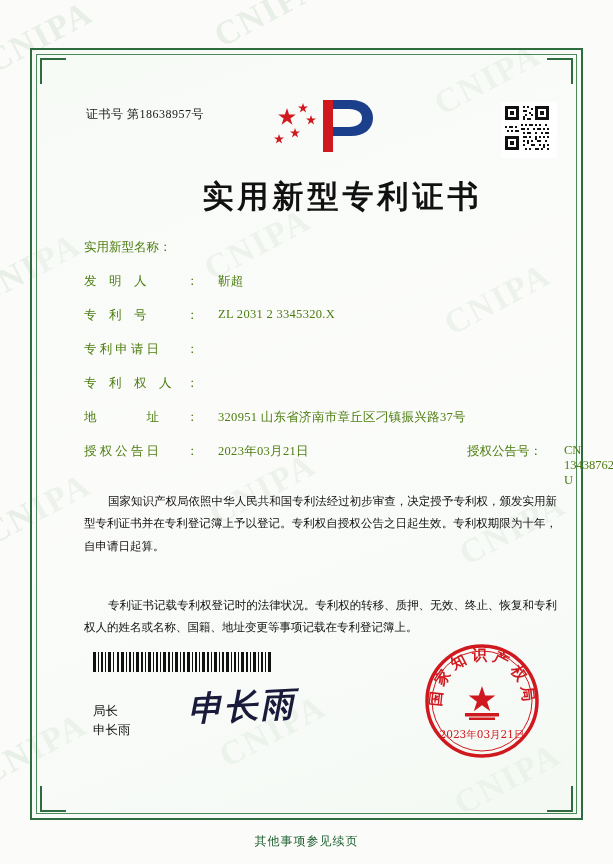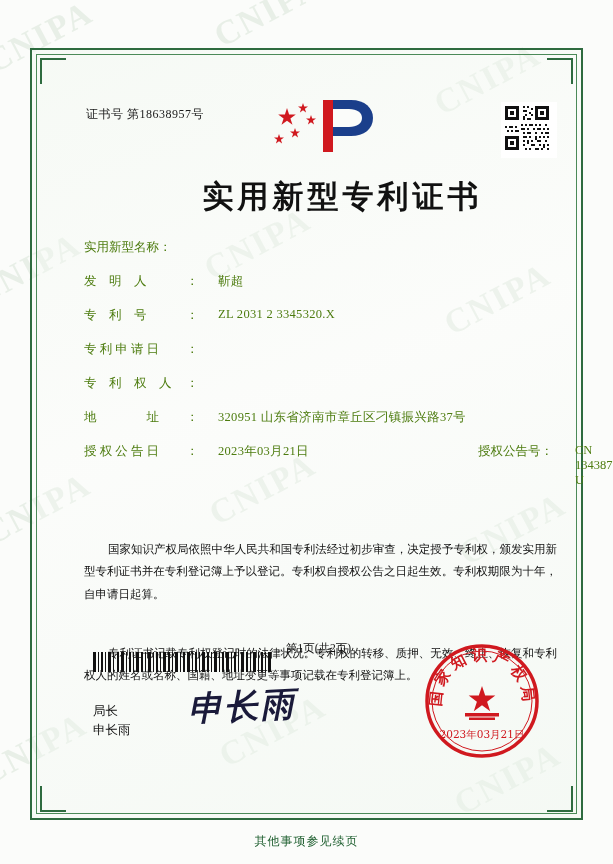--- a/index.html
+++ b/index.html
@@ -159,34 +159,33 @@
     width: 10px;
     flex: none;
   }
   .field-value {
     flex: 1;
     letter-spacing: 0.3px;
   }
   .field-row.dual .field-value { flex: none; width: 215px; }
   .field-row.dual .label2 {
     white-space: nowrap;
-    margin-left: 23px;
+    margin-left: 12px;
   }
 
   .para {
     position: absolute;
     left: 36px;
     right: 32px;
     font-size: 11.5px;
     line-height: 1.95;
     color: #111;
     text-align: justify;
     text-indent: 24px;
     font-family: "DejaVu Serif", "Liberation Serif", serif;
-    margin-top: 48px;
   }
   .para1 { top: 436px; }
   .para2 { top: 540px; }
 
   .barcode {
     position: absolute;
     left: 45px;
     top: 598px;
     height: 20px;
     width: 180px;
@@ -483,17 +482,16 @@
 
         <g fill="#d0191f" transform="translate(59,58)">
           <polygon points="0,-14 3.2,-4.4 13.3,-4.4 5.1,1.7 8.2,11.3 0,5.3 -8.2,11.3 -5.1,1.7 -13.3,-4.4 -3.2,-4.4"></polygon>
           <rect x="-17" y="13" width="34" height="3.5"></rect>
           <rect x="-13" y="17.5" width="26" height="2.5"></rect>
         </g>
         <text x="59" y="96" text-anchor="middle" font-family="'DejaVu Serif','Liberation Serif',serif" font-size="10.5" fill="#d0191f">2023年03月21日</text>
       </svg>
     </div>
 
-    <div class="page-no">第1页(共2页)</div>
   </div>
 
   <div class="footnote">其他事项参见续页</div>
 </div>
 
 </body></html>

